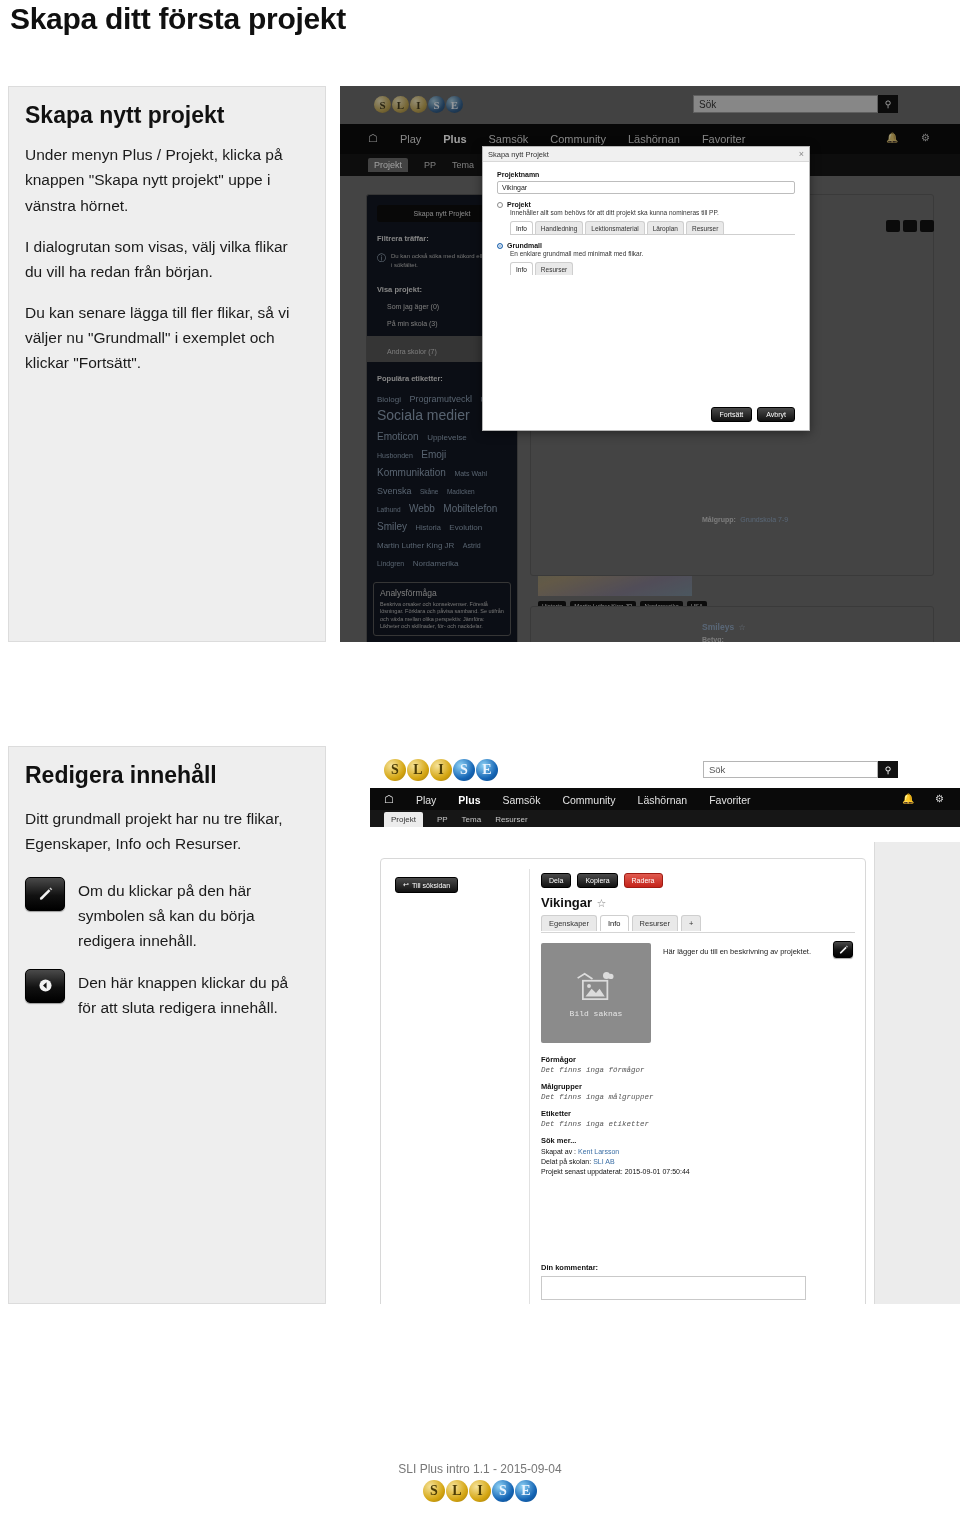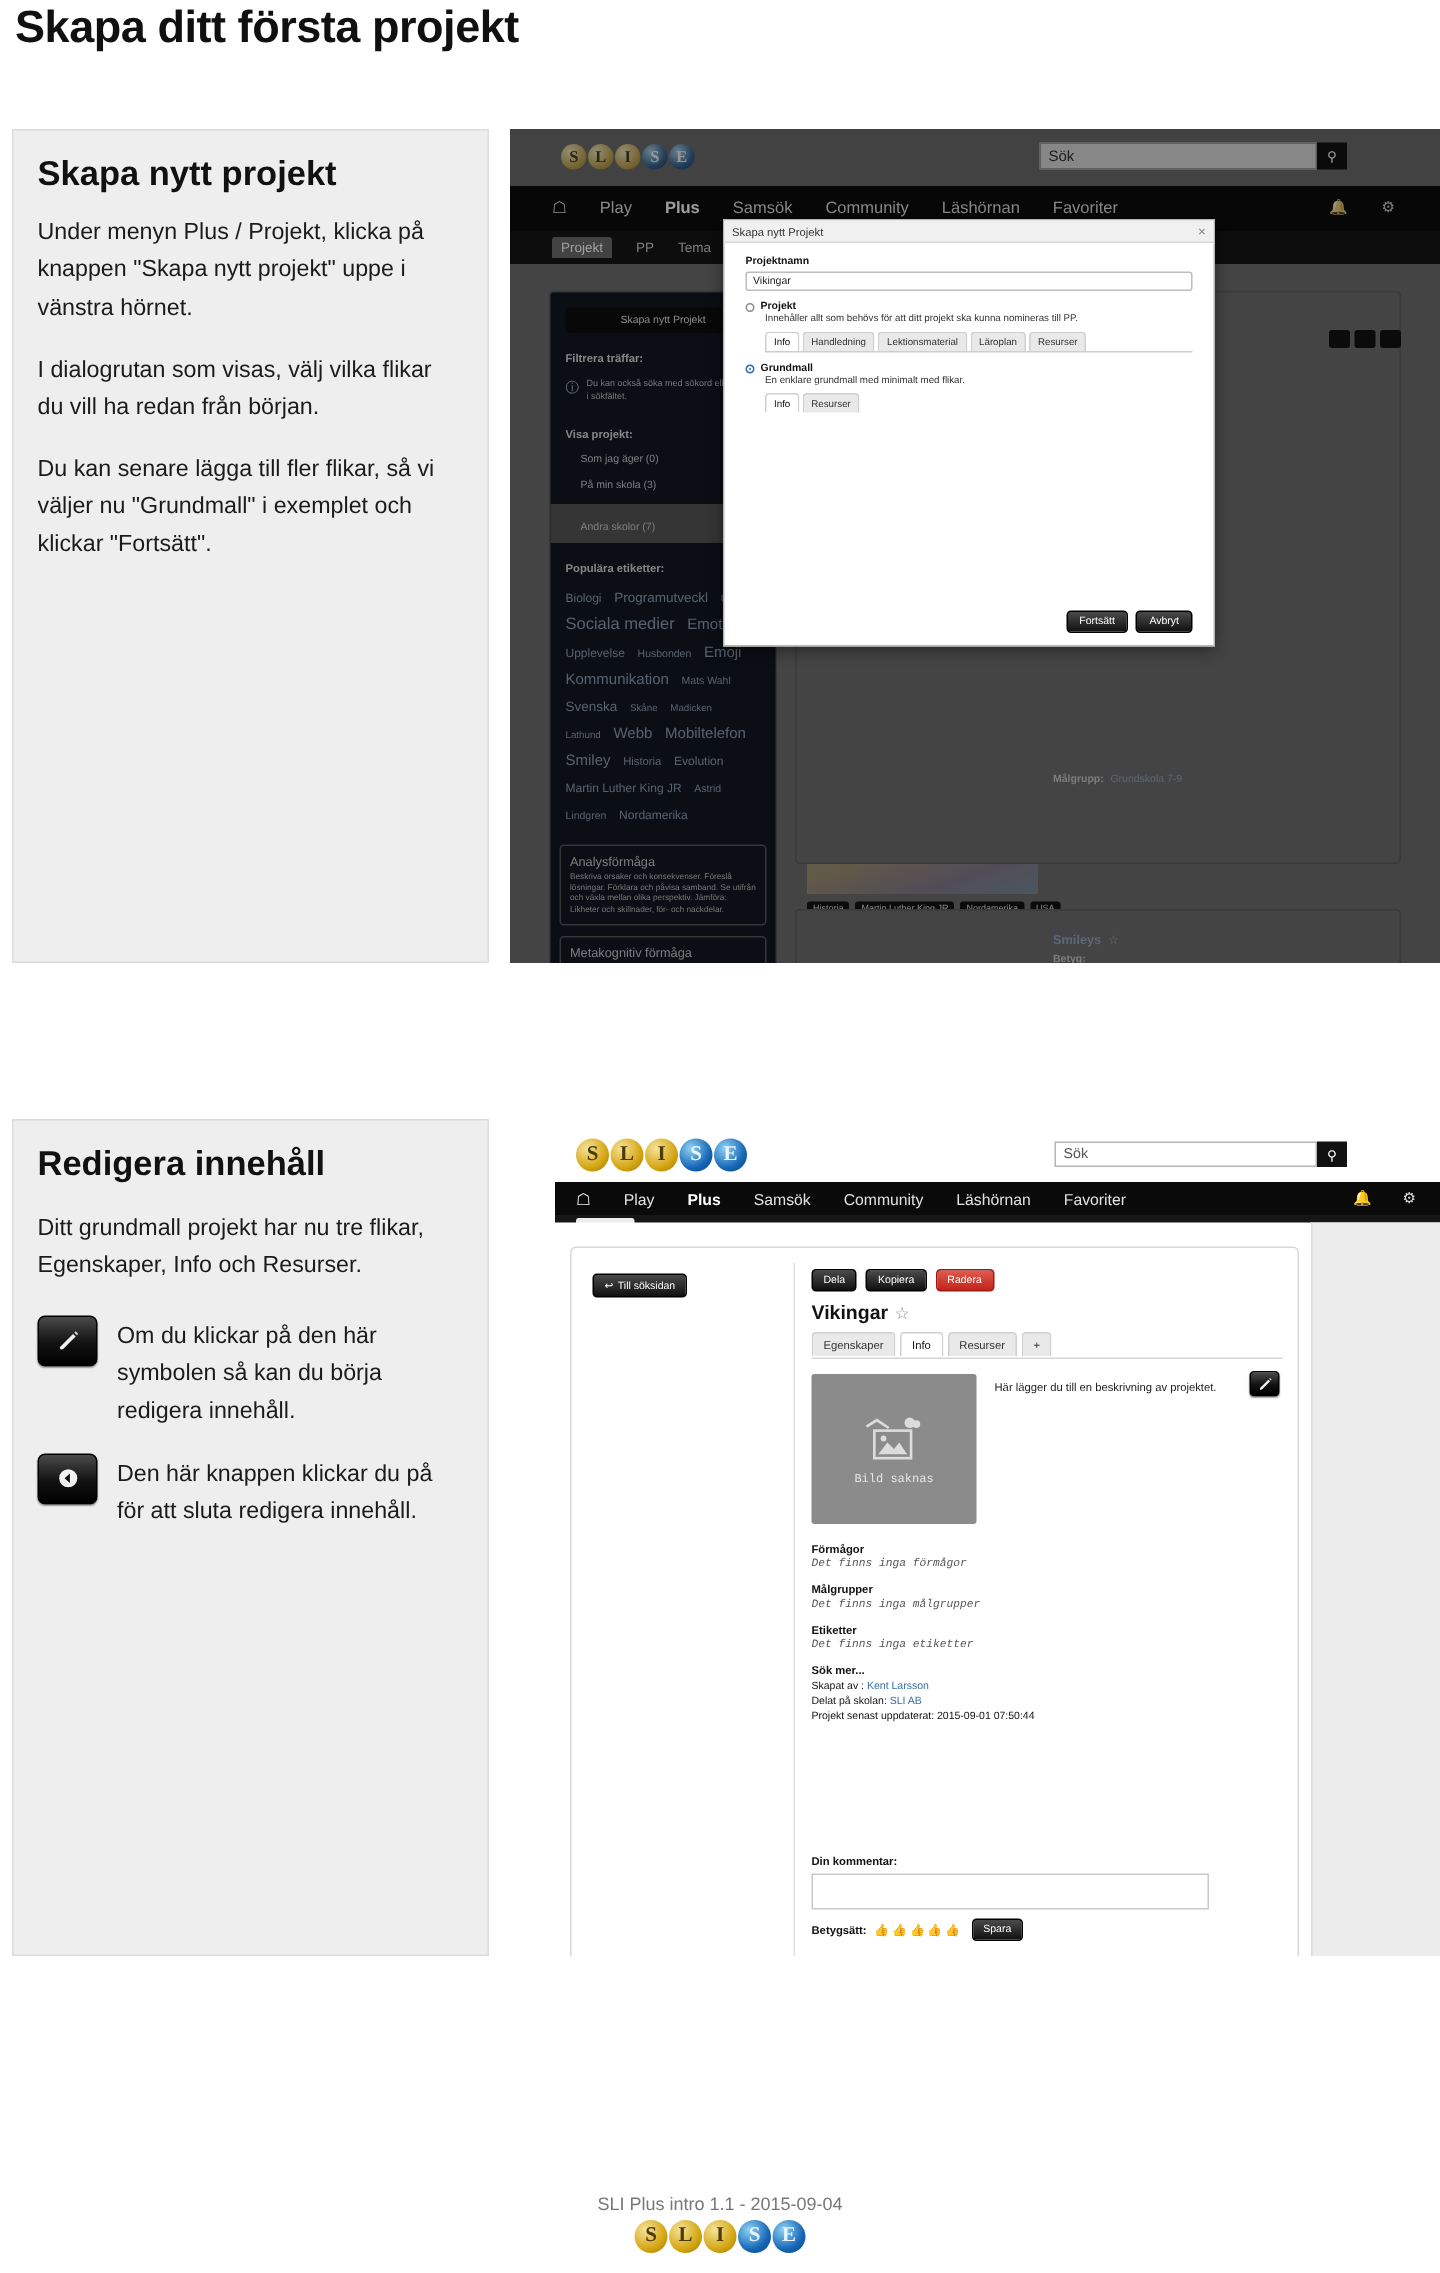--- a/index.html
+++ b/index.html
@@ -152,21 +152,21 @@
     background:#111; color:#ddd; font-size:6px; padding:2px 4px; border-radius:2px;
     display:inline-block;
   }
   .taglink { color:#7fa8d8; }
   .tagcloud span { display:inline; color:#7fa0c6; margin-right:4px; line-height:1.38; }
 
   
   .s2-top { position:absolute; left:0; top:0; width:100%; height:36px; background:#fff; }
   .s2-nav { position:absolute; left:0; top:36px; width:100%; height:22px; background:#0a0a0a; }
   .s2-sub { position:absolute; left:0; top:58px; width:100%; height:17px; background:#161616; }
-  .s2-body { position:absolute; left:0; top:63px; width:100%; bottom:0; background:#fff; }
+  .s2-body { position:absolute; left:0; top:90px; width:100%; bottom:0; background:#fff; }
   .s2-rightmargin { position:absolute; right:0; top:75px; width:86px; bottom:0; background:#ececec; border-left:1px solid #dadada; }
 
   .s2-search { background:#fff; border:1px solid #b5b5b5; height:17px;
     display:flex; align-items:center; font-size:9.5px; color:#555; padding:0 5px; }
   .s2-searchbtn { width:20px; height:17px; background:#111; display:flex;
     align-items:center; justify-content:center; color:#fff; font-size:9px; }
 
   .s2-navitem { font-size:10.5px; color:#e2e2e2; }
   .s2-navitem.active { color:#fff; font-weight:bold; }
   .s2-subitem { font-size:8px; color:#c7c7c7; }
@@ -274,21 +274,21 @@
         <div class="d-t" style="margin:9px 0 0 10px;">Som jag äger (0)</div>
         <div class="d-t" style="margin:10px 0 0 10px;">På min skola (3)</div>
         <div style="margin:9px -10px 0 -10px; background:#565656; padding:4px 0 4px 20px;">
           <span class="d-t">Andra skolor (7)</span>
         </div>
         <div class="d-h" style="margin-top:12px;">Populära etiketter:</div>
         <div class="tagcloud" style="margin-top:5px;">
           <span style="font-size:8px;">Biologi</span>
           <span style="font-size:9px;">Programutveckl</span>
           <span style="font-size:7px;">USA</span>
-          <span style="font-size:11px;">Sociala medier</span>
+          <span style="font-size:14px;">Sociala medier</span>
           <span style="font-size:10px;">Emoticon</span>
           <span style="font-size:8px;">Upplevelse</span>
           <span style="font-size:7px;">Husbonden</span>
           <span style="font-size:10px;">Emoji</span>
           <span style="font-size:10px;">Kommunikation</span>
           <span style="font-size:7px;">Mats Wahl</span>
           <span style="font-size:9px;">Svenska</span>
           <span style="font-size:6.5px;">Skåne</span>
           <span style="font-size:6.5px;">Madicken</span>
           <span style="font-size:6.5px;">Lathund</span>

